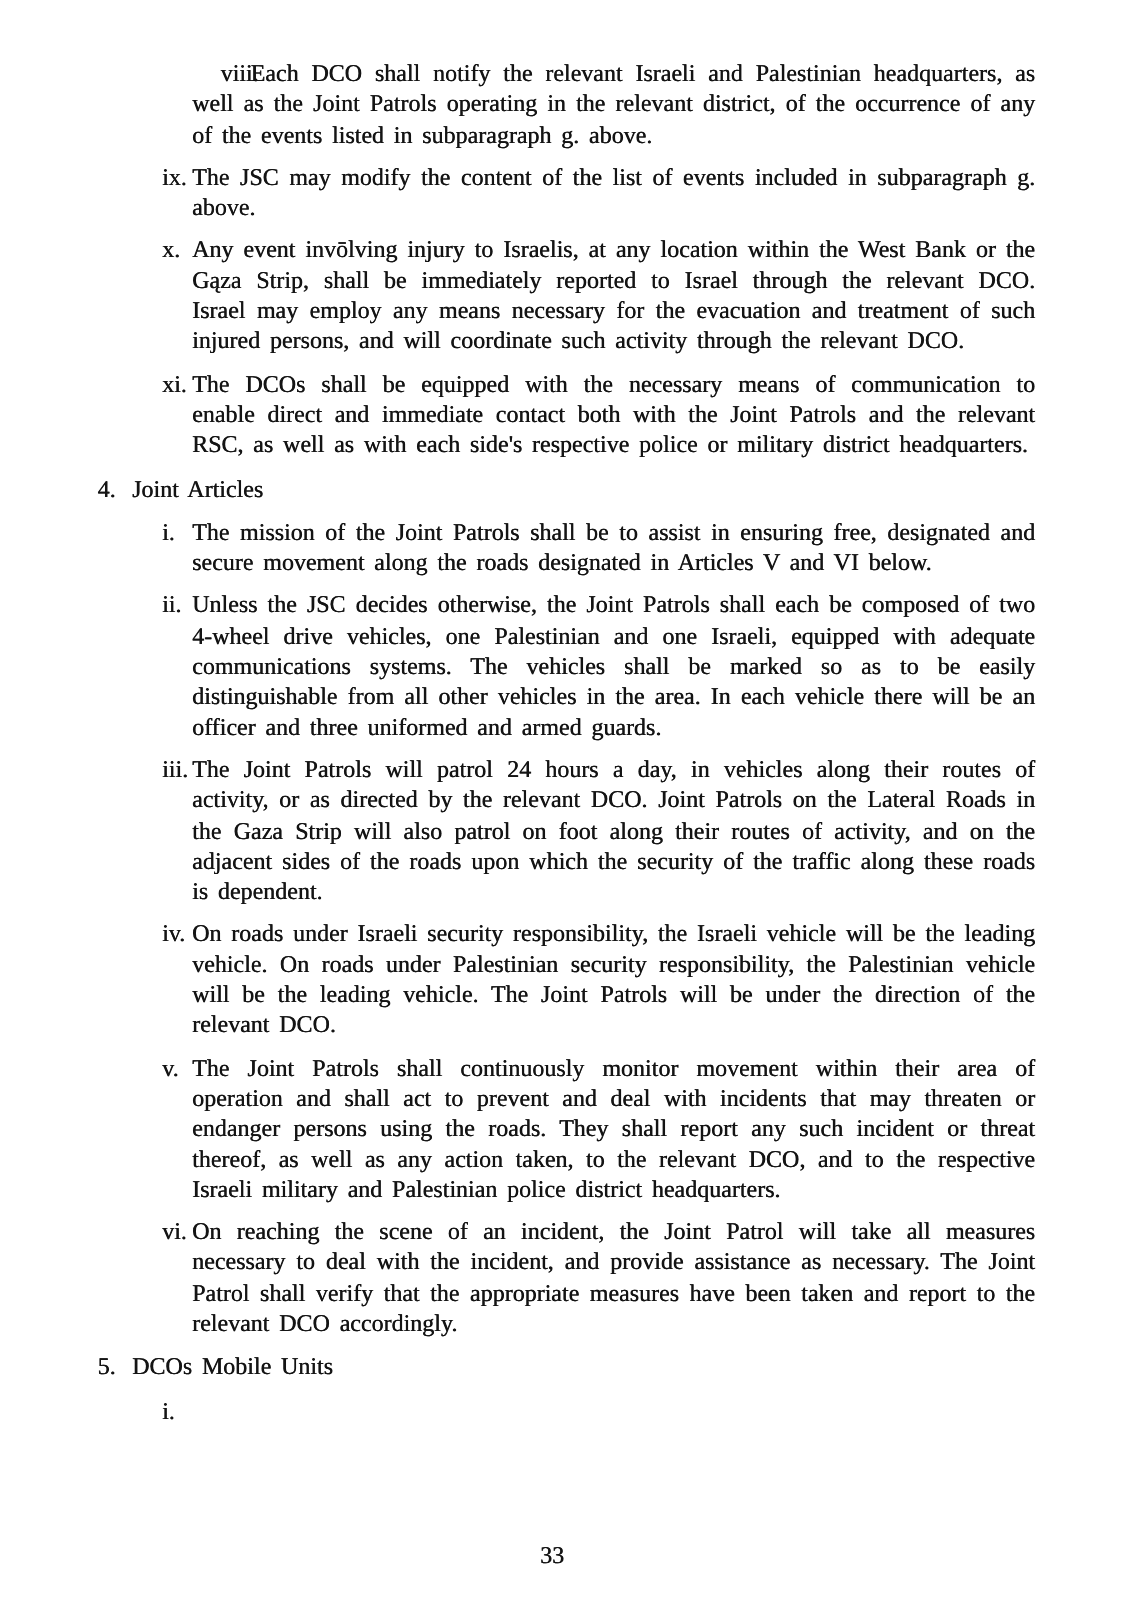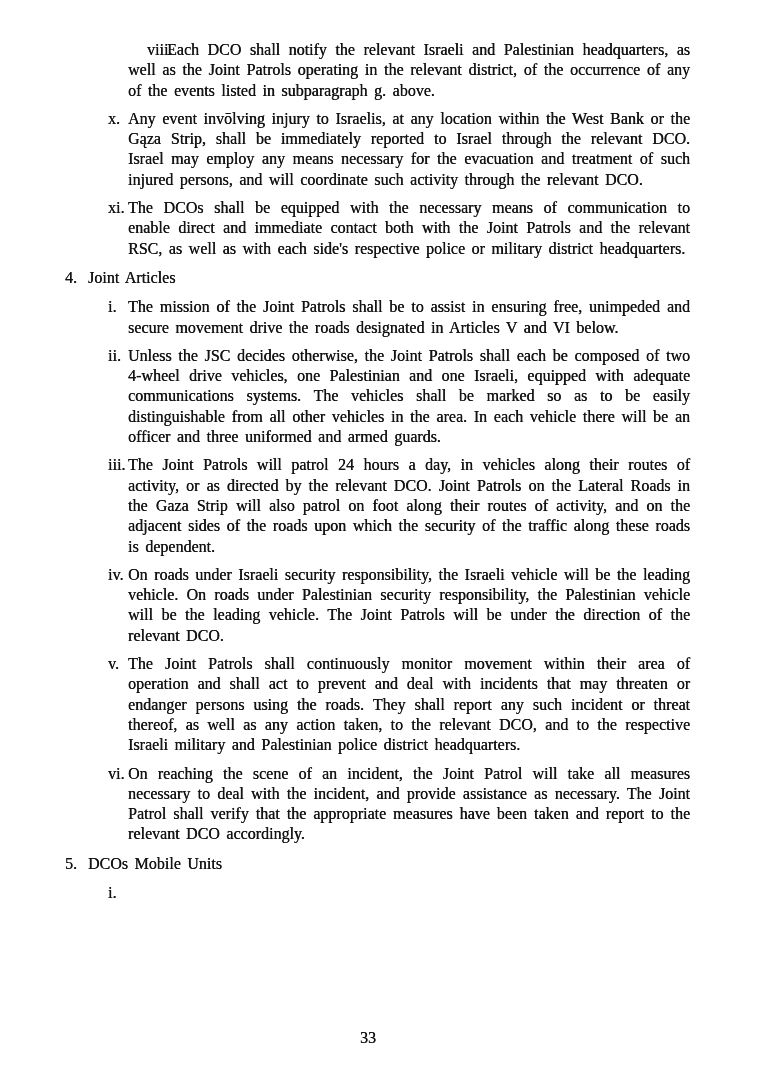--- a/index.html
+++ b/index.html
@@ -73,30 +73,33 @@
 </style>
 </head>
 <body>
 
 <div class="page">
   <div class="content" id="content">
       <div class="block item first-indent">
     <span class="marker">viii.</span><span class="text">Each DCO shall notify the relevant Israeli and Palestinian headquarters, as  well  as  the Joint Patrols operating in the relevant district, of the occurrence of any of the events listed in subparagraph g. above.</span>
   </div>
       <div class="block item">
+    <span class="marker">ix.</span><span class="text">The  JSC may modify the content of the list of events included in subparagraph g. above.</span>
+  </div>
+      <div class="block item">
     <span class="marker">x.</span><span class="text">Any  event invōlving injury to Israelis, at any location within the West Bank or the Gąza Strip, shall be immediately reported  to Israel through the relevant DCO.  Israel  may  employ  any  means necessary for the evacuation and treatment of such injured persons, and will coordinate such activity through the relevant DCO.</span>
   </div>
       <div class="block item">
     <span class="marker">xi.</span><span class="text">The DCOs shall be  equipped with the necessary means of communication to enable  direct  and immediate contact both with the Joint Patrols and the relevant RSC, as  well as with each side's respective police or military district headquarters.</span>
   </div>
       <div class="block section">
     <span class="marker">4.</span><span class="text">Joint Articles</span>
   </div>
       <div class="block item">
-    <span class="marker">i.</span><span class="text">The  mission  of  the Joint Patrols shall be to assist in ensuring free, unimpeded and secure movement drive the roads designated in Articles V and VI below.</span>
+    <span class="marker">i.</span><span class="text">The  mission  of  the Joint Patrols shall be to assist in ensuring free, designated and secure movement along the roads designated in Articles V and VI below.</span>
   </div>
       <div class="block item">
     <span class="marker">ii.</span><span class="text">Unless  the  JSC decides otherwise, the Joint Patrols shall each be composed of two 4-wheel drive vehicles, one Palestinian and  one  Israeli, equipped with adequate  communications  systems.  The  vehicles  shall be marked so as to be easily  distinguishable  from all other vehicles in the area. In each vehicle there will be an officer and three uniformed and armed guards.</span>
   </div>
       <div class="block item">
     <span class="marker">iii.</span><span class="text">The Joint Patrols will patrol  24 hours a day, in vehicles along their routes of activity,  or as directed by the relevant DCO. Joint Patrols on the Lateral Roads in the Gaza  Strip will also patrol on foot along their routes of activity, and on the adjacent sides of the roads upon which  the security of the traffic along these roads is dependent.</span>
   </div>
       <div class="block item">
     <span class="marker">iv.</span><span class="text">On roads under Israeli security responsibility,  the Israeli vehicle will be the leading  vehicle.  On  roads  under  Palestinian security responsibility, the Palestinian vehicle  will be the leading vehicle. The Joint Patrols will be under the direction of the relevant DCO.</span>
   </div>

